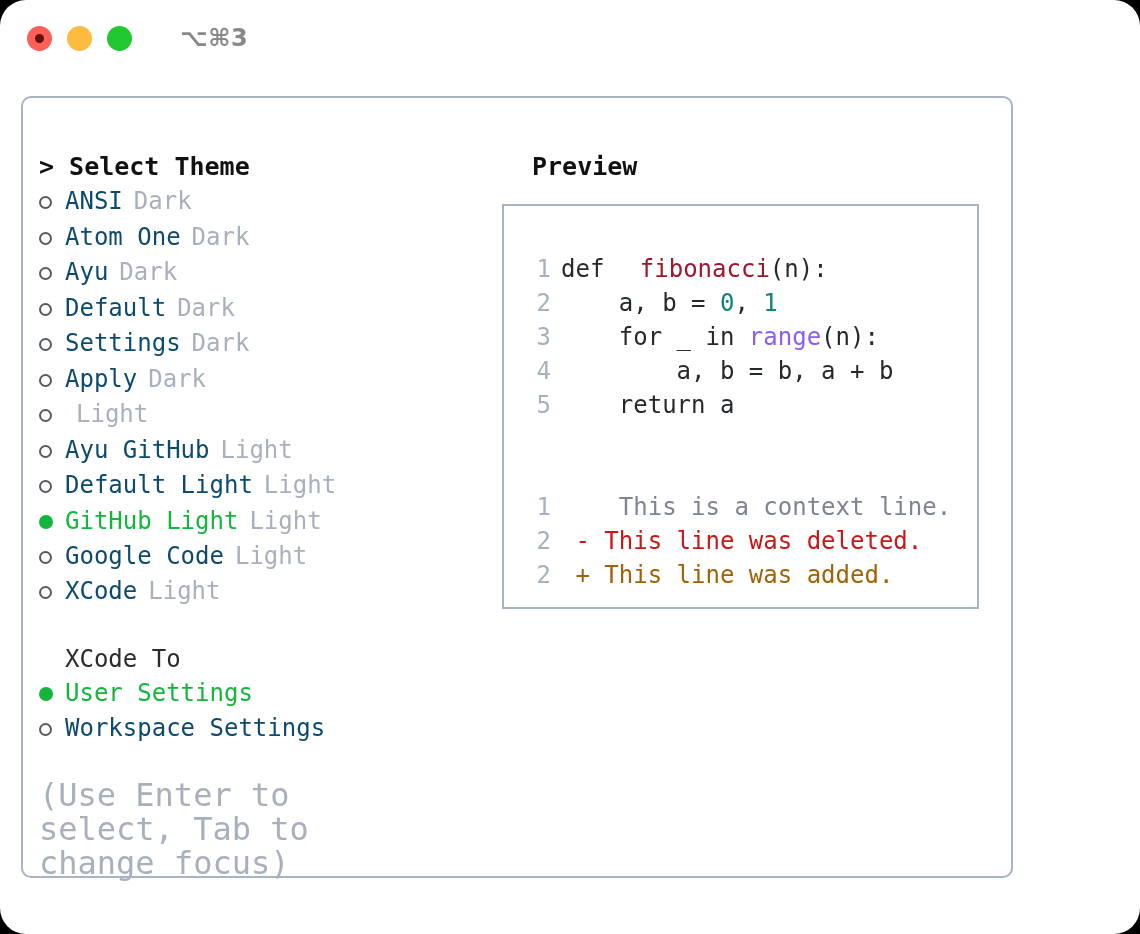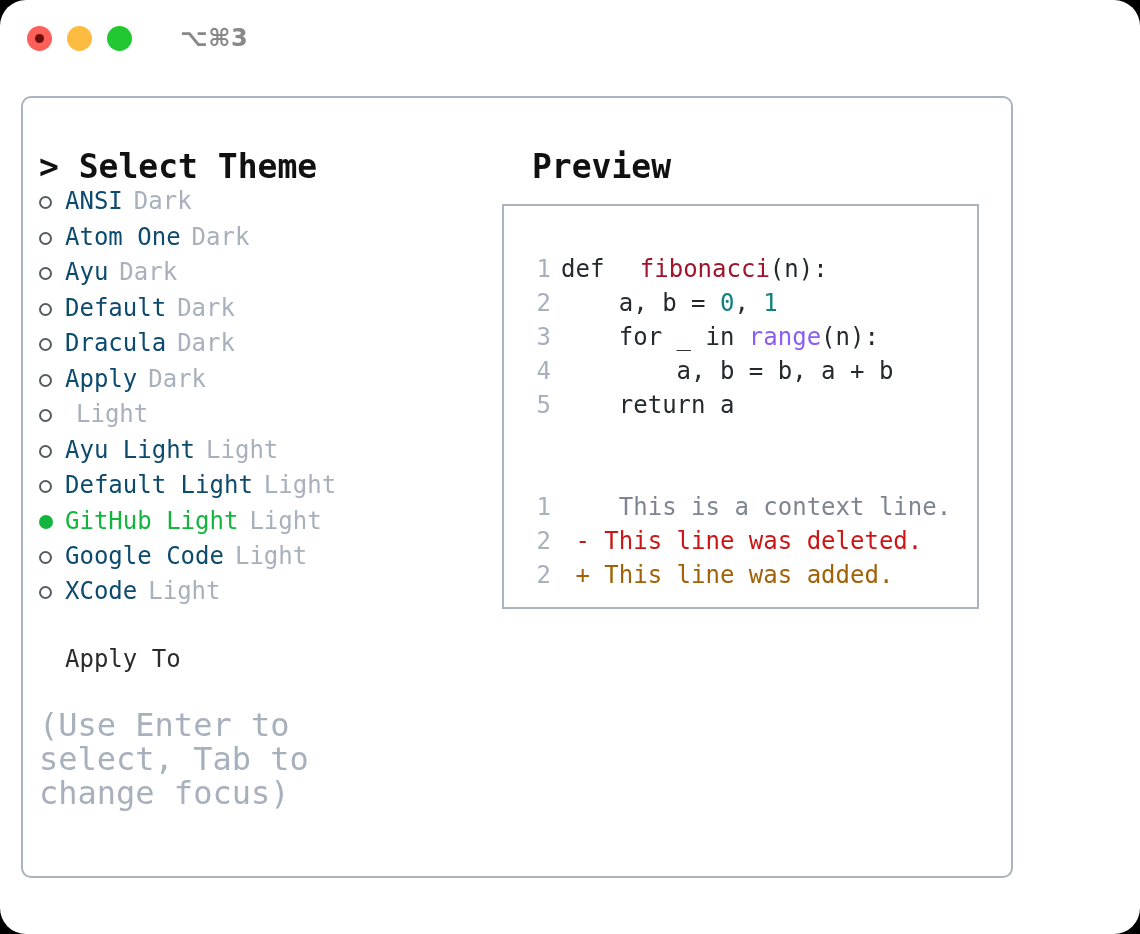--- a/index.html
+++ b/index.html
@@ -100,21 +100,21 @@
   }
   .right-col {
     position: absolute;
     left: 479px;
     top: 52px;
     width: 490px;
     margin-left: 30px;
   }
 
   .section-title {
-    font-size: 33px;
+    font-size: 25px;
     font-weight: bold;
     color: #111111;
     line-height: 34px;
     white-space: pre;
   }
 
   .theme-list { margin-top: 0; }
 
   .row {
     display: flex;
@@ -226,32 +226,36 @@
 
       <div class="left-col">
 
         <div class="section-title">&gt; Select Theme</div>
 
         <div class="theme-list">
             <div class="row"><span class="bullet"><span class="circle-open"></span></span><span class="label">ANSI</span><span class="tag">Dark</span></div>
             <div class="row"><span class="bullet"><span class="circle-open"></span></span><span class="label">Atom One</span><span class="tag">Dark</span></div>
             <div class="row"><span class="bullet"><span class="circle-open"></span></span><span class="label">Ayu</span><span class="tag">Dark</span></div>
             <div class="row"><span class="bullet"><span class="circle-open"></span></span><span class="label">Default</span><span class="tag">Dark</span></div>
-            <div class="row"><span class="bullet"><span class="circle-open"></span></span><span class="label">Dracula</span><span class="tag">Dark</span></div>
+            <div class="row"><span class="bullet"><span class="circle-open"></span></span><span class="label">Settings</span><span class="tag">Dark</span></div>
             <div class="row"><span class="bullet"><span class="circle-open"></span></span><span class="label">Apply</span><span class="tag">Dark</span></div>
             <div class="row"><span class="bullet"><span class="circle-open"></span></span><span class="tag">Light</span></div>
-            <div class="row"><span class="bullet"><span class="circle-open"></span></span><span class="label">Ayu Light</span><span class="tag">Light</span></div>
+            <div class="row"><span class="bullet"><span class="circle-open"></span></span><span class="label">Ayu GitHub</span><span class="tag">Light</span></div>
             <div class="row"><span class="bullet"><span class="circle-open"></span></span><span class="label">Default Light</span><span class="tag">Light</span></div>
             <div class="row selected"><span class="bullet"><span class="circle-filled"></span></span><span class="label">GitHub Light</span><span class="tag">Light</span></div>
             <div class="row"><span class="bullet"><span class="circle-open"></span></span><span class="label">Google Code</span><span class="tag">Light</span></div>
             <div class="row"><span class="bullet"><span class="circle-open"></span></span><span class="label">XCode</span><span class="tag">Light</span></div>
           </div>
 
         <div class="apply-block">
-          <div class="apply-title">Apply To</div>
+          <div class="apply-title">XCode To</div>
+          <div class="apply-list">
+              <div class="row selected"><span class="bullet"><span class="circle-filled"></span></span><span class="label">User Settings</span></div>
+              <div class="row"><span class="bullet"><span class="circle-open"></span></span><span class="label">Workspace Settings</span></div>
+            </div>
         </div>
 
         <div class="hint">(Use Enter to select, Tab to change focus)</div>
       </div>
 
       <div class="right-col">
         <div class="section-title">Preview</div>
       </div>
 
       <div class="preview-box">

